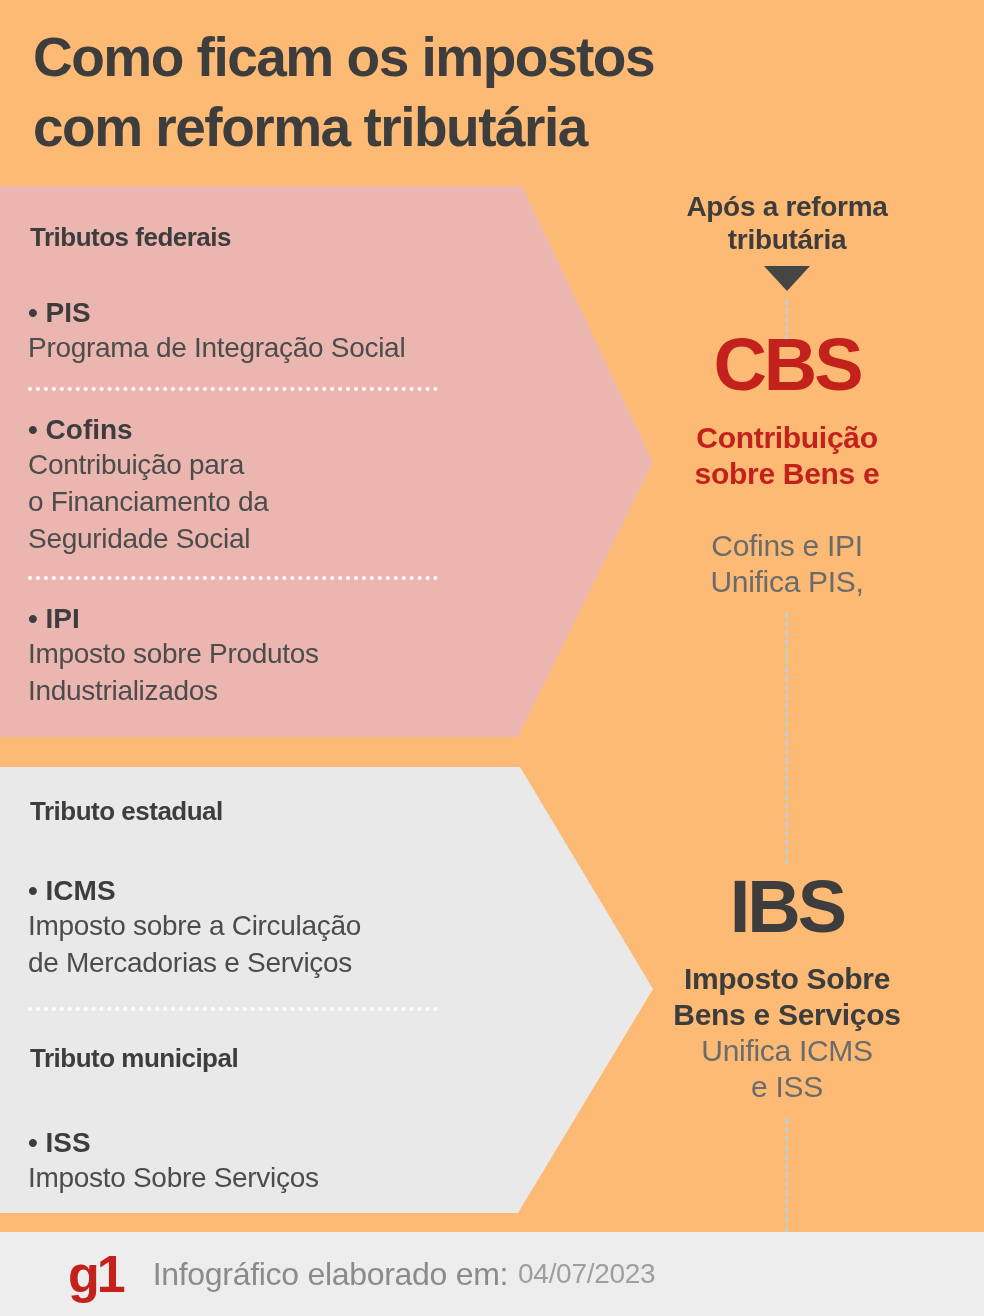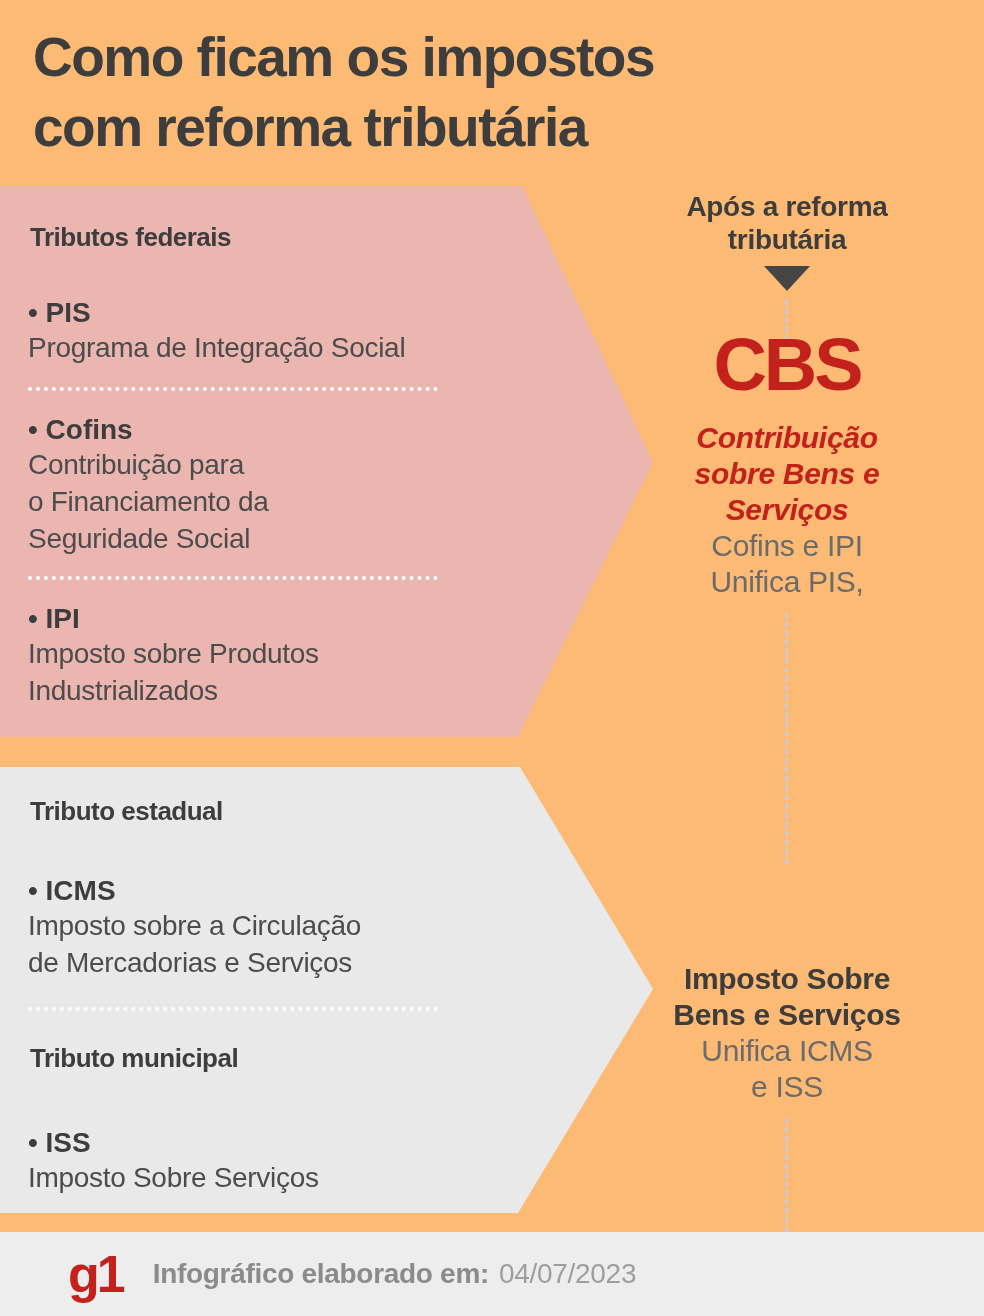--- a/index.html
+++ b/index.html
@@ -40,29 +40,29 @@
   .triangle{
     position:absolute;left:764px;top:266px;width:0;height:0;
     border-left:23px solid transparent;border-right:23px solid transparent;
     border-top:25px solid var(--triangle);
   }
   .vdash{position:absolute;left:785px;width:0;border-left:3px dashed var(--dash);}
   .acronym{font-size:74px;font-weight:bold;letter-spacing:-3px;line-height:78px;}
   .acronym.cbs{color:var(--red);}
   .acronym.ibs{color:var(--dark);}
   .tax-name{font-size:30px;font-weight:bold;line-height:36px;letter-spacing:-0.3px;}
-  .tax-name.red{color:var(--red);font-style:italic;}
+  .tax-name.red{color:var(--red);}
   .tax-name.dark{color:var(--dark);}
   .tax-note{font-size:30px;color:var(--muted);line-height:36px;letter-spacing:-0.3px;}
   .footer{
     position:absolute;left:0;top:1232px;width:984px;height:84px;
     background:var(--footer_bg);display:flex;align-items:center;padding-left:44px;
   }
   .g1{margin-left:24px;font-size:52px;font-weight:bold;color:var(--red);letter-spacing:-3px;}
-  .footer-label{margin-left:30px;font-size:28px;font-weight:bold;color:var(--footer_text);letter-spacing:-0.3px;text-align:center;}
+  .footer-label{margin-left:30px;font-size:32px;font-weight:normal;color:var(--footer_text);letter-spacing:-0.3px;text-align:center;}
   .footer-date{margin-left:10px;font-size:28px;color:var(--footer_date);letter-spacing:-0.3px;}
 </style>
 </head>
 <body>
 
 <div class="canvas">
 
   <div class="title">
     <div>Como ficam os impostos</div>
     <div>com reforma tributária</div>
@@ -109,30 +109,30 @@
 
   <div class="triangle"></div>
 
   <div class="vdash" style="top:299px;height:42px"></div>
 
   <div class="rc acronym cbs" style="top:326px">CBS</div>
 
   <div class="rc tax-name red" style="top:420px">
     <div>Contribuição</div>
     <div>sobre Bens e</div>
-    <div>Serviços</div>
   </div>
 
   <div class="rc tax-note" style="top:528px">
     <div>Cofins e IPI</div>
     <div>Unifica PIS,</div>
   </div>
 
   <div class="vdash" style="top:612px;height:252px"></div>
 
+  <div class="rc acronym ibs" style="top:868px">IBS</div>
 
   <div class="rc tax-name dark" style="top:961px">
     <div>Imposto Sobre</div>
     <div>Bens e Serviços</div>
   </div>
 
   <div class="rc tax-note" style="top:1033px">
     <div>Unifica ICMS</div>
     <div>e ISS</div>
   </div>

